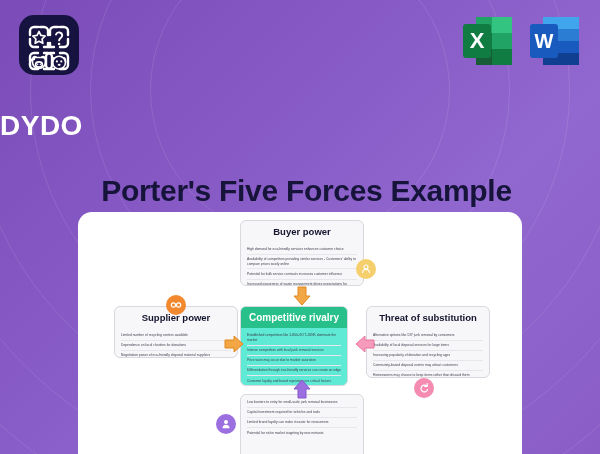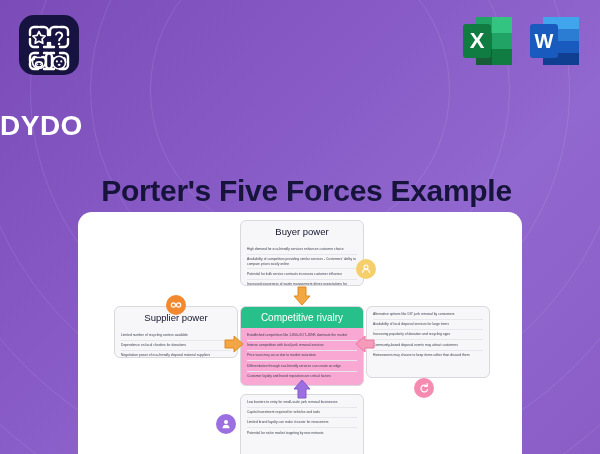--- a/index.html
+++ b/index.html
@@ -87,21 +87,21 @@
   .force-box {
     position: absolute;
     background: #f7f7f9;
     border: 1px solid #d8d8de;
     border-radius: 6px;
     padding: 0;
     overflow: hidden;
   }
   .force-title {
     font-size: 9.5px;
-    font-weight: normal;
+    font-weight: bold;
     color: #14142e;
     text-align: center;
     padding: 6px 4px 4px;
     line-height: 1.1;
   }
   .force-title.highlight {
     background: #27c08a;
     color: #ffffff;
     font-size: 10px;
     padding: 5px 4px;
@@ -114,21 +114,21 @@
     color: #3c3c4c;
     padding: 2.2px 0;
     border-top: 0.5px solid #e6e6ec;
     letter-spacing: 0.02px;
   }
   .force-list li:first-child { border-top: none; }
 
   
   #box-buyer      { left: 162px; top:   8px; width: 124px; height: 66px; }
   #box-supplier   { left:  36px; top:  94px; width: 124px; height: 52px; }
-  #box-rivalry    { left: 162px; top:  94px; width: 124px; height: 80px; background:#f9a8d4; }
+  #box-rivalry    { left: 162px; top:  94px; width: 108px; height: 80px; background:#5eead4; }
   #box-substitute { left: 288px; top:  94px; width: 124px; height: 72px; }
   #box-entrants   { left: 162px; top: 182px; width: 124px; height: 74px; }
 
   
   .arrow { position: absolute; }
   .arrow svg { display: block; }
 
   
   .badge {
     position: absolute;
@@ -255,20 +255,21 @@
         <ul class="force-list">
           <li>Established competitors like 1-800-GOT-JUNK dominate the market</li>
           <li>Intense competition with local junk removal services</li>
           <li>Price wars may occur due to market saturation</li>
           <li>Differentiation through eco-friendly services can create an edge</li>
           <li>Customer loyalty and brand reputation are critical factors</li>
         </ul>
       </div>
 
       <div class="force-box" id="box-substitute">
+        <div class="force-title">Threat of substitution</div>
         <ul class="force-list">
           <li>Alternative options like DIY junk removal by consumers</li>
           <li>Availability of local disposal services for large items</li>
           <li>Increasing popularity of donation and recycling apps</li>
           <li>Community-based disposal events may attract customers</li>
           <li>Homeowners may choose to keep items rather than discard them</li>
         </ul>
       </div>
 
       <div class="force-box" id="box-entrants">

